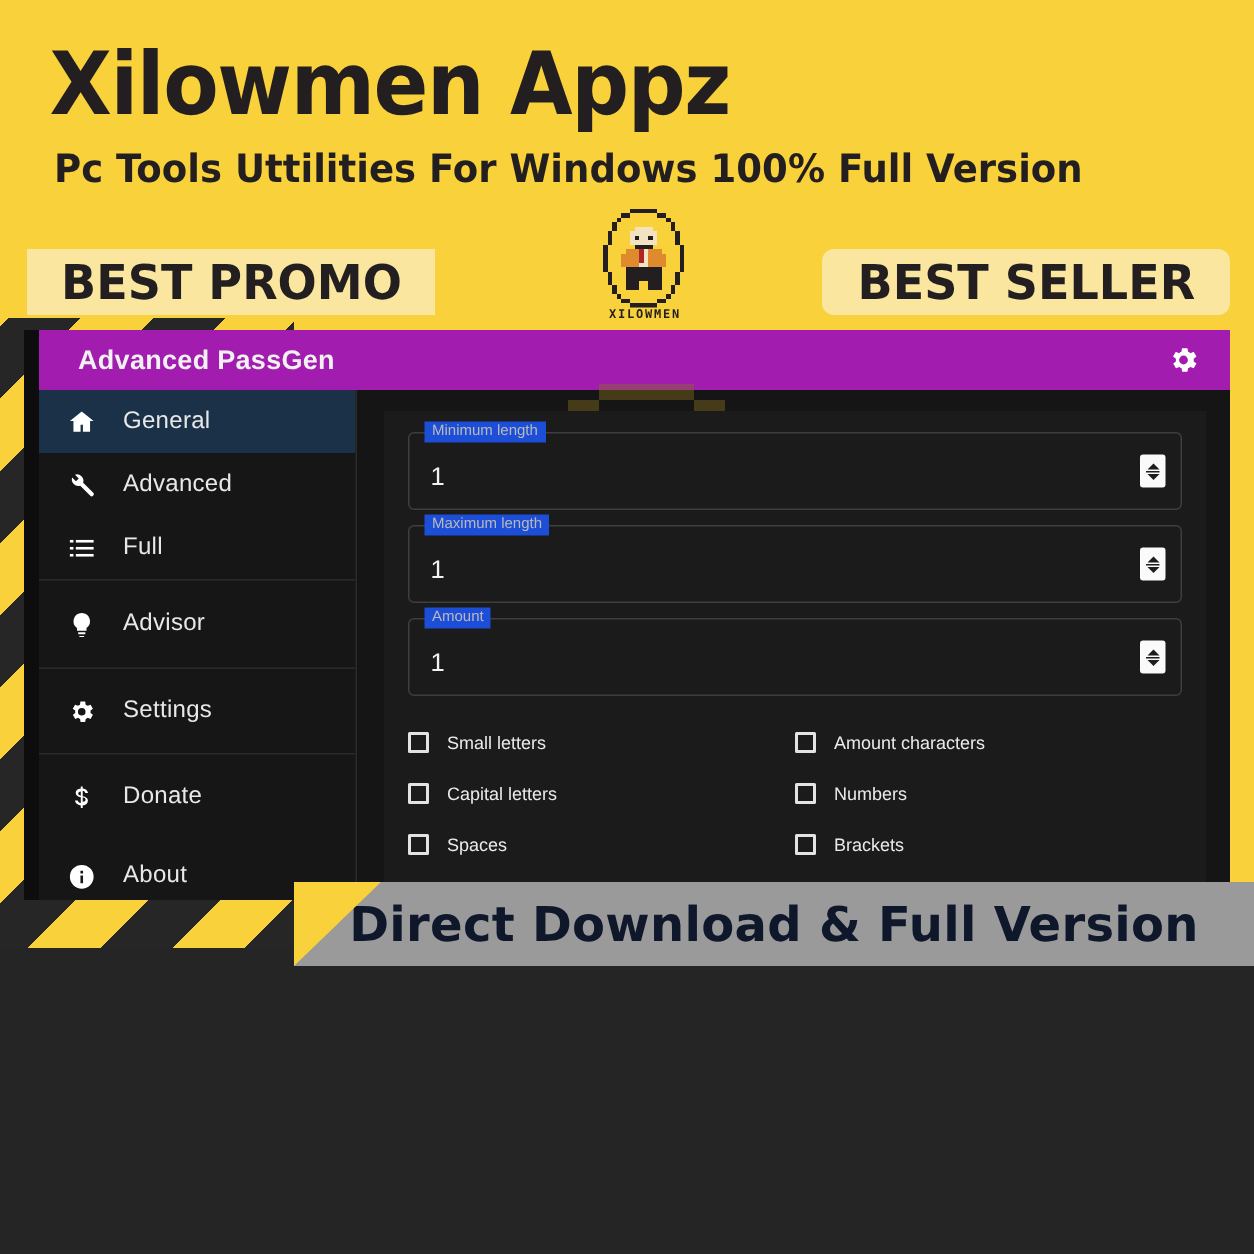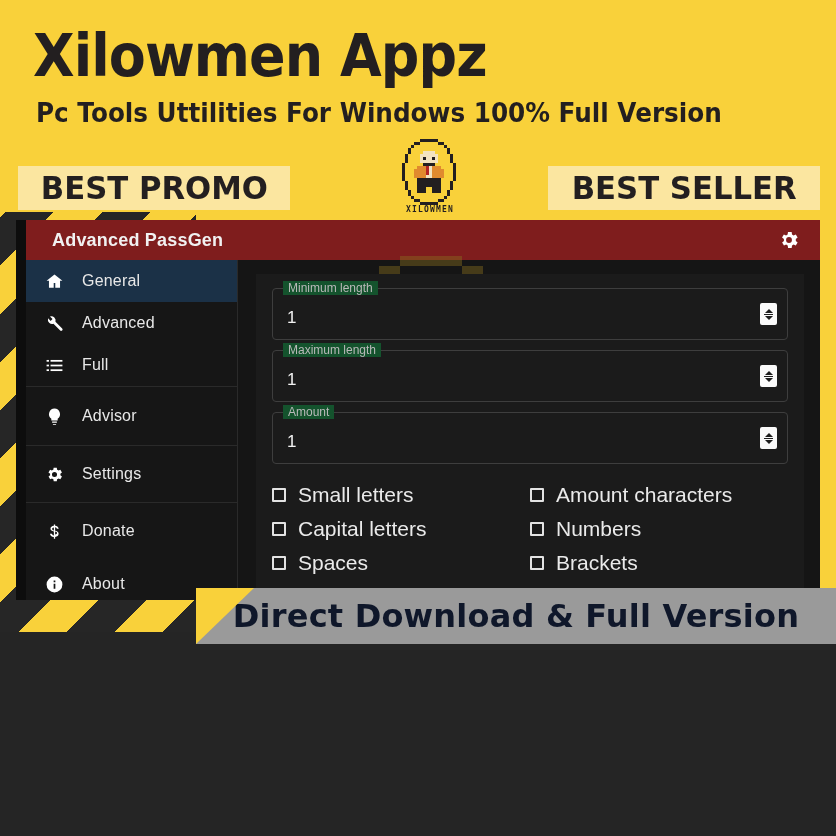--- a/index.html
+++ b/index.html
@@ -32,21 +32,21 @@
   .badge{
     position:absolute; top:166px; height:44px;
     background:#FBE6A0; display:flex; align-items:center;
   }
   .badge span{
     font-size:32px; font-weight:bold; color:#231F20;
     font-family:"DejaVu Sans", sans-serif; white-space:nowrap;
     transform:scaleX(0.96);
   }
   .badge-left{ left:18px; width:272px; justify-content:center;text-align:center; }
-  .badge-right{ left:548px; width:272px; justify-content:center; }
+  .badge-right{ left:548px; width:272px; justify-content:center;border-radius:8px; }
 
   
   .logo-wrap{
     position:absolute; left:388px; top:139px; width:84px; height:84px;
   }
   .logo-ring{
     position:absolute; left:8px; top:0; width:66px; height:66px;
   }
   .logo-name{
     position:absolute; left:0; top:66px; width:84px; text-align:center;
@@ -68,21 +68,21 @@
   }
 
   
   .app-window{
     position:absolute; left:16px; top:220px; width:804px; height:380px;
     background:#0a0a0a; overflow:hidden;
     border-left:10px solid #0d0d0d;
   }
   .titlebar{
     position:absolute; left:0; top:0; right:0; height:40px;
-    background:#7f1d1d; display:flex; align-items:center;
+    background:#a21caf; display:flex; align-items:center;
   }
   .titlebar-title{
     margin-left:26px; color:#f1f1f1; font-size:18px; font-weight:bold;
     letter-spacing:.2px;
   }
   .titlebar-spacer{ flex:1; }
   .gear-btn{
     margin-right:18px; width:26px; height:26px;
     display:flex; align-items:center; justify-content:center;
   }
@@ -128,42 +128,42 @@
     position:relative; background:#1b1b1b; padding:14px 16px 16px 16px;
     min-height:286px;
   }
   .field{
     position:relative; border:1px solid #3e3e3e; border-radius:4px;
     height:52px; margin-bottom:10px; display:flex; align-items:center;
     padding:0 10px 0 14px;
   }
   .field-legend{
     position:absolute; left:10px; top:-8px; padding:0 5px;
-    background:#14532d; color:#b9b9b9; font-size:12px; line-height:14px;
+    background:#1d4ed8; color:#b9b9b9; font-size:10px; line-height:14px;
   }
   .field-value{
     color:#f2f2f2; font-size:17px; flex:1; margin-top:8px;
   }
   .spinner{
     width:17px; height:22px; background:#fafafa; border-radius:2px;
     display:flex; flex-direction:column; align-items:center;
     justify-content:center; gap:1px; flex:0 0 17px;
   }
   .spin-arrow{ width:0; height:0; border-left:4px solid transparent;
     border-right:4px solid transparent; }
   .spin-up{ border-bottom:4px solid #1d1d1d; }
   .spin-down{ border-top:4px solid #1d1d1d; }
   .spin-bar{ width:9px; height:1px; background:#1d1d1d; }
 
   .checks{
     position:relative; display:flex; flex-wrap:wrap; margin-top:14px;
   }
   .check-col{ width:50%; }
   .check-row{
-    display:flex; align-items:center; height:34px; color:#eaeaea; font-size:21px;
+    display:flex; align-items:center; height:34px; color:#eaeaea; font-size:12px;
   }
   .cbox{
     width:14px; height:14px; border:2px solid #e3e3e3; border-radius:1px;
     margin-right:12px; flex:0 0 14px;
   }
 
   
   .gray-bar{
     position:absolute; left:196px; top:588px; width:640px; height:56px;
     background:#9a9a9a; display:flex; align-items:center; justify-content:center;

